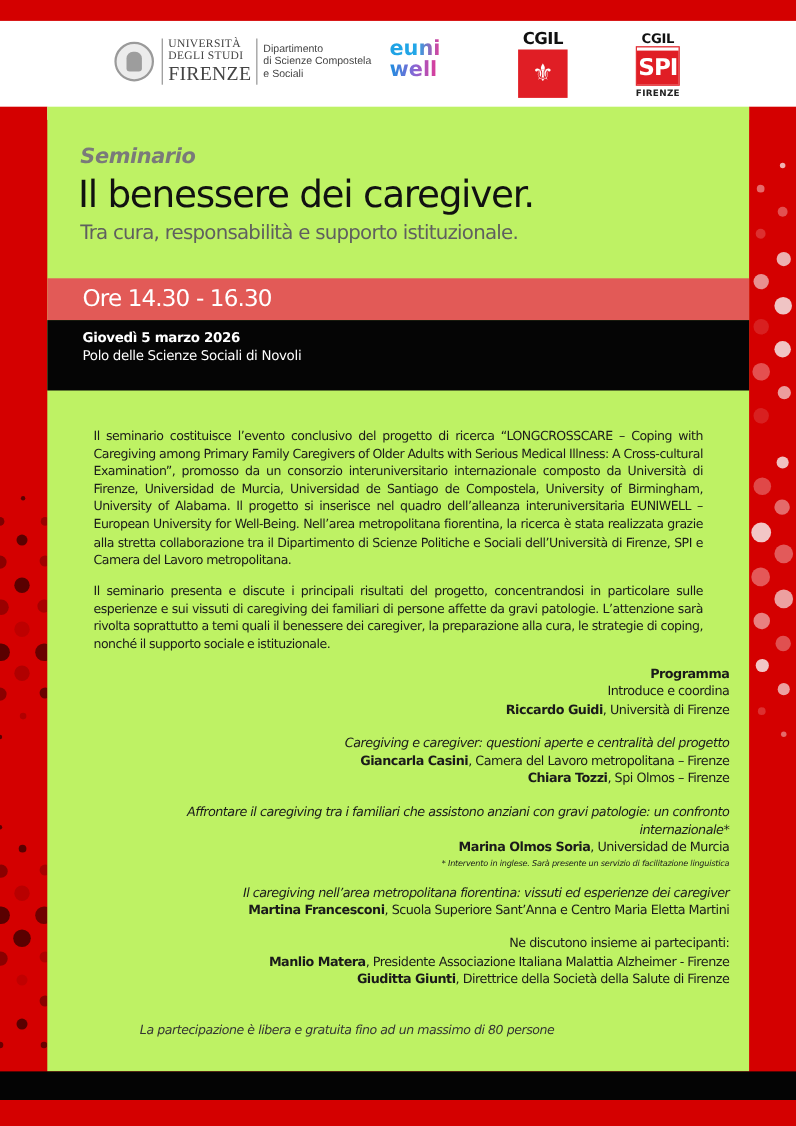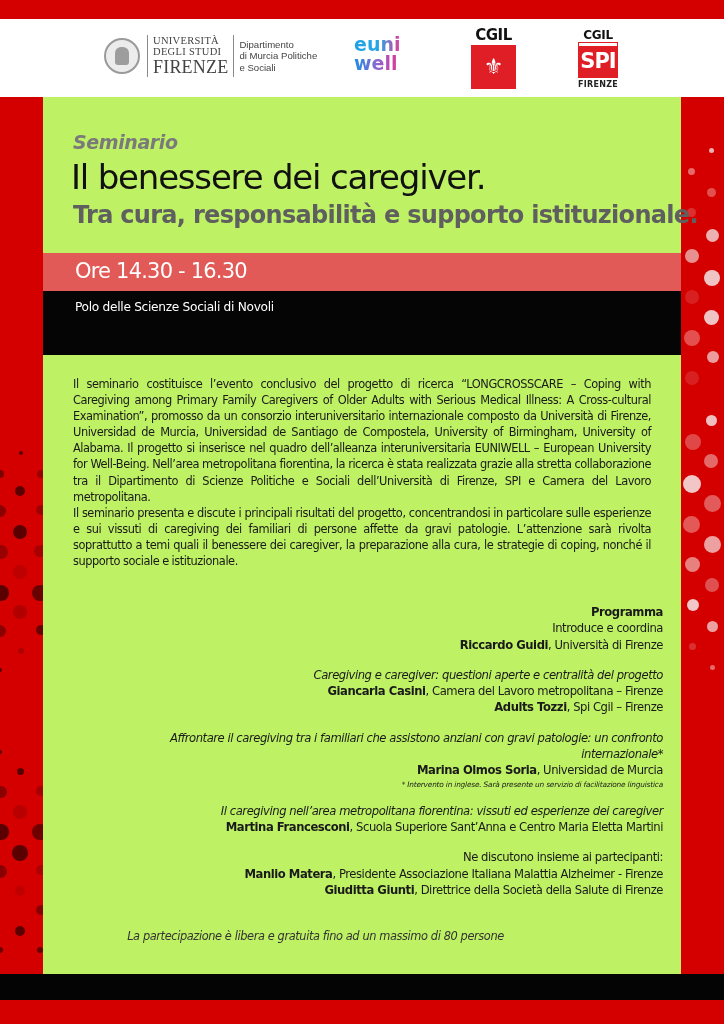--- a/index.html
+++ b/index.html
@@ -39,30 +39,30 @@
   
   .strip-left { position: absolute; left: 0; top: 97px; width: 43px; height: 877px; background: #d40000; overflow: hidden; }
   .strip-right { position: absolute; left: 681px; top: 97px; width: 43px; height: 877px; background: #d40000; overflow: hidden; }
   .dot { position: absolute; border-radius: 50%; }
 
   
   .panel { position: absolute; left: 43px; top: 97px; width: 638px; height: 877px; background: #bef264; }
 
   .seminario { position: absolute; left: 30px; top: 34px; font-family: "DejaVu Sans", sans-serif; font-style: italic; font-weight: bold; font-size: 19px; color: #7a7a7a; letter-spacing: -0.4px; }
   .title { position: absolute; left: 28px; top: 60px; font-family: "DejaVu Sans", sans-serif; font-weight: normal; font-size: 34px; color: #111; letter-spacing: -1.2px; white-space: nowrap; }
-  .subtitle { position: absolute; left: 30px; top: 104px; font-family: "DejaVu Sans", sans-serif; font-weight: bold; font-size: 24px; color: #5f5f5f; letter-spacing: -0.7px; white-space: nowrap; }
+  .subtitle { position: absolute; left: 30px; top: 104px; font-family: "DejaVu Sans", sans-serif; font-weight: normal; font-size: 18px; color: #5f5f5f; letter-spacing: -0.7px; white-space: nowrap; }
 
   .time-band { position: absolute; left: 0; top: 156px; width: 638px; height: 38px; background: #e25a57; }
   .time-text { position: absolute; left: 32px; top: 6px; font-family: "DejaVu Sans", sans-serif; font-size: 21px; color: #fff; letter-spacing: -0.8px; }
 
   .info-band { position: absolute; left: 0; top: 194px; width: 638px; height: 64px; background: #050505; color: #fff; padding: 8px 0 0 32px; font-family: "DejaVu Sans", sans-serif; font-size: 12.2px; line-height: 16px; letter-spacing: -0.3px; }
   .info-band .date { font-weight: bold; }
 
   .body-text { position: absolute; left: 30px; top: 279px; width: 578px; font-family: "DejaVu Sans", sans-serif; font-size: 11.4px; line-height: 16.1px; color: #1a1a1a; text-align: justify; letter-spacing: -0.45px; word-spacing: -0.3px; }
-  .body-text p { margin: 0; }
+  .body-text p { margin: 12px; }
 
   .program { position: absolute; left: 30px; top: 507px; width: 590px; font-family: "DejaVu Sans", sans-serif; font-size: 11.6px; line-height: 16.3px; color: #1a1a1a; letter-spacing: -0.45px; text-align: right; }
   .program .blk { margin-bottom: 14px; }
   .program b { font-weight: bold; }
   .program .it { font-style: italic; }
   .program .note { font-size: 7.4px; font-style: italic; line-height: 12px; margin-left: 6px; letter-spacing: -0.2px; }
   .program .hd { font-weight: bold; }
 
   .closing { position: absolute; left: 0; top: 832px; width: 545px; text-align: center; font-family: "DejaVu Sans", sans-serif; font-style: italic; font-size: 11.4px; color: #333; letter-spacing: -0.4px; }
 
@@ -79,21 +79,21 @@
     <div class="seal"></div>
     <div class="unifi-sep"></div>
     <div class="unifi-name">
       <span class="l1">UNIVERSITÀ</span>
       <span class="l2">DEGLI STUDI</span>
       <span class="l3">FIRENZE</span>
     </div>
     <div class="unifi-sep" style="margin:0 5px 0 5px"></div>
     <div class="dept">
       <div>Dipartimento</div>
-      <div>di Murcia Politiche</div>
+      <div>di Scienze Compostela</div>
       <div>e Sociali</div>
     </div>
   </div>
 
   <div class="euniwell">
     <span class="eu-1">euni</span>
     <span class="eu-2">well</span>
   </div>
 
   <div class="cgil">
@@ -176,39 +176,40 @@
 <main class="panel">
   <div class="seminario">Seminario</div>
   <h1 class="title">Il benessere dei caregiver.</h1>
   <h2 class="subtitle">Tra cura, responsabilità e supporto istituzionale.</h2>
 
   <div class="time-band">
     <div class="time-text">Ore 14.30 - 16.30</div>
   </div>
 
   <div class="info-band">
+    <div class="date">Giovedì 5 marzo 2026</div>
     <div>Polo delle Scienze Sociali di Novoli</div>
   </div>
 
   <div class="body-text">
     <p>Il seminario costituisce l’evento conclusivo del progetto di ricerca “LONGCROSSCARE – Coping with Caregiving among Primary Family Caregivers of Older Adults with Serious Medical Illness: A Cross-cultural Examination”, promosso da un consorzio interuniversitario internazionale composto da Università di Firenze, Universidad de Murcia, Universidad de Santiago de Compostela, University of Birmingham, University of Alabama. Il progetto si inserisce nel quadro dell’alleanza interuniversitaria EUNIWELL – European University for Well-Being. Nell’area metropolitana fiorentina, la ricerca è stata realizzata grazie alla stretta collaborazione tra il Dipartimento di Scienze Politiche e Sociali dell’Università di Firenze, SPI e Camera del Lavoro metropolitana.</p>
     <p>Il seminario presenta e discute i principali risultati del progetto, concentrandosi in particolare sulle esperienze e sui vissuti di caregiving dei familiari di persone affette da gravi patologie. L’attenzione sarà rivolta soprattutto a temi quali il benessere dei caregiver, la preparazione alla cura, le strategie di coping, nonché il supporto sociale e istituzionale.</p>
   </div>
 
   <section class="program">
     <div class="blk">
       <div class="hd">Programma</div>
       <div>Introduce e coordina</div>
       <div><b>Riccardo Guidi</b><span>, Università di Firenze</span></div>
     </div>
 
     <div class="blk">
       <div class="it">Caregiving e caregiver: questioni aperte e centralità del progetto</div>
       <div><b>Giancarla Casini</b><span>, Camera del Lavoro metropolitana – Firenze</span></div>
-      <div><b>Adults Tozzi</b><span>, Spi Cgil – Firenze</span></div>
+      <div><b>Chiara Tozzi</b><span>, Spi Olmos – Firenze</span></div>
     </div>
 
     <div class="blk" style="margin-bottom:12px">
       <div class="it">Affrontare il caregiving tra i familiari che assistono anziani con gravi patologie: un confronto</div>
       <div class="it">internazionale*</div>
       <div><b>Marina Olmos Soria</b><span>, Universidad de Murcia</span></div>
       <div class="note">* Intervento in inglese. Sarà presente un servizio di facilitazione linguistica</div>
     </div>
 
     <div class="blk">

